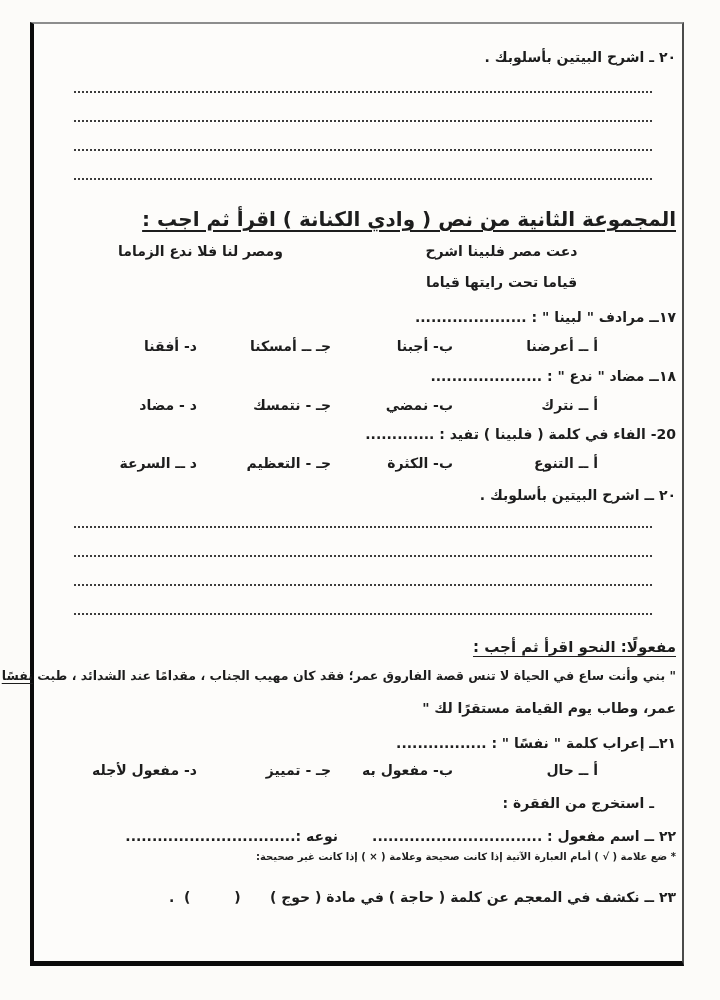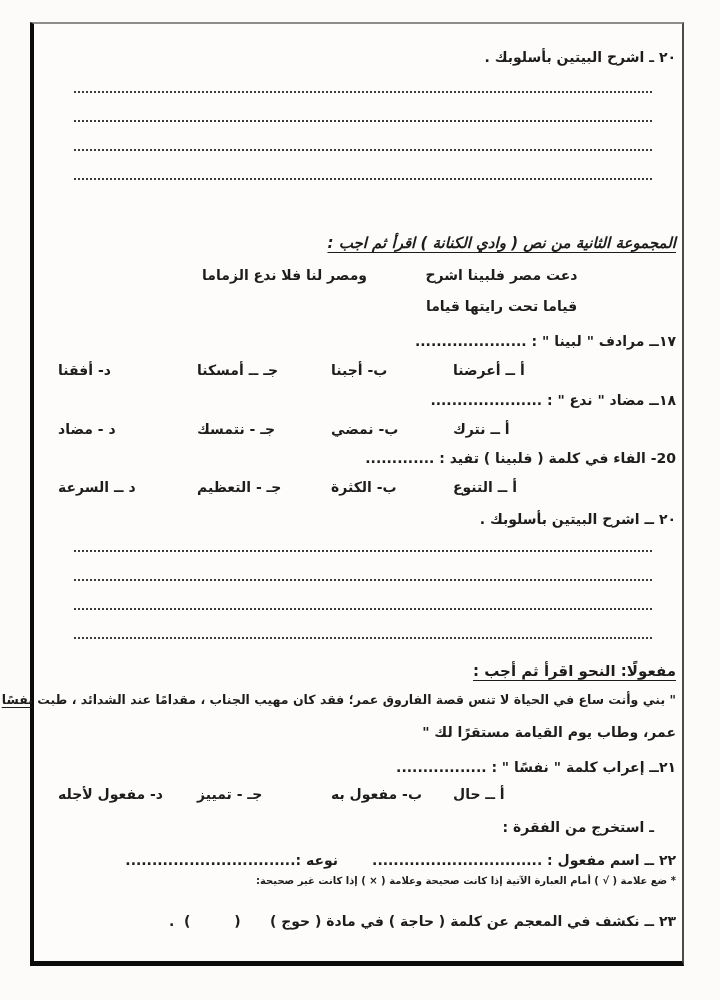--- a/index.html
+++ b/index.html
@@ -28,35 +28,35 @@
   .q-intro{margin-top:23px;}
   .ansline{
     height:0;border-bottom:2px dotted #3c3c3c;
     margin-left:16px;margin-right:24px;
   }
   .ab1 .ansline:first-child{margin-top:24px;}
   .ab1 .ansline + .ansline{margin-top:27px;}
   .ab2 .ansline:first-child{margin-top:21px;}
   .ab2 .ansline + .ansline{margin-top:27px;}
   .sec-header{
-    margin-top:52px;font-size:15px;line-height:22px;
-    text-decoration:underline;text-underline-offset:4px;font-style:italic;
+    margin-top:28px;font-size:20px;line-height:22px;
+    text-decoration:underline;text-underline-offset:4px;
   }
   .verse-row{display:flex;margin-top:11px;}
   .verse-row .hemi-a{width:50%;text-align:center;padding-right:40px;box-sizing:border-box;}
-  .verse-row .hemi-b{width:50%;text-align:right;padding-left:60px;box-sizing:border-box;}
+  .verse-row .hemi-b{width:50%;text-align:left;padding-left:60px;box-sizing:border-box;}
   .q-label{margin-top:10px;}
   .q-label.q17{margin-top:15px;}
   .q-label.q19{margin-top:9px;}
   .q-label.q20b{margin-top:12px;}
   .opts{
     display:grid;grid-template-columns:145px 122px 134px auto;
     padding-right:78px;margin-top:9px;
   }
-  .opts .opt{text-align:left;}
+  .opts .opt{text-align:right;}
   .gram-header{
     margin-top:21px;font-size:15px;line-height:22px;
     text-decoration:underline;text-underline-offset:4px;
   }
   .passage1{margin-top:8px;font-size:12.5px;letter-spacing:-0.2px;}
   .passage2{margin-top:12px;}
   .uword{text-decoration:underline;text-underline-offset:3px;}
   .q21{margin-top:15px;}
   .opts21{margin-top:7px;}
   .extract{margin-top:13px;padding-right:22px;}

